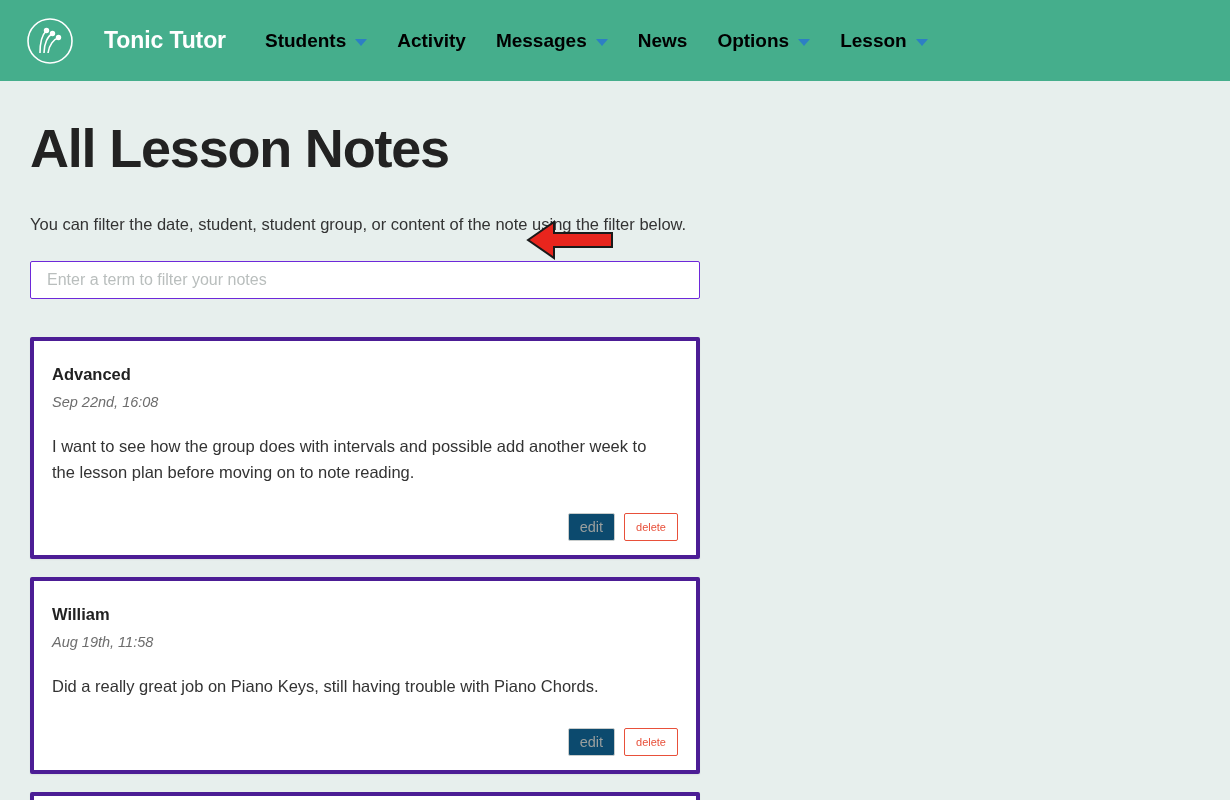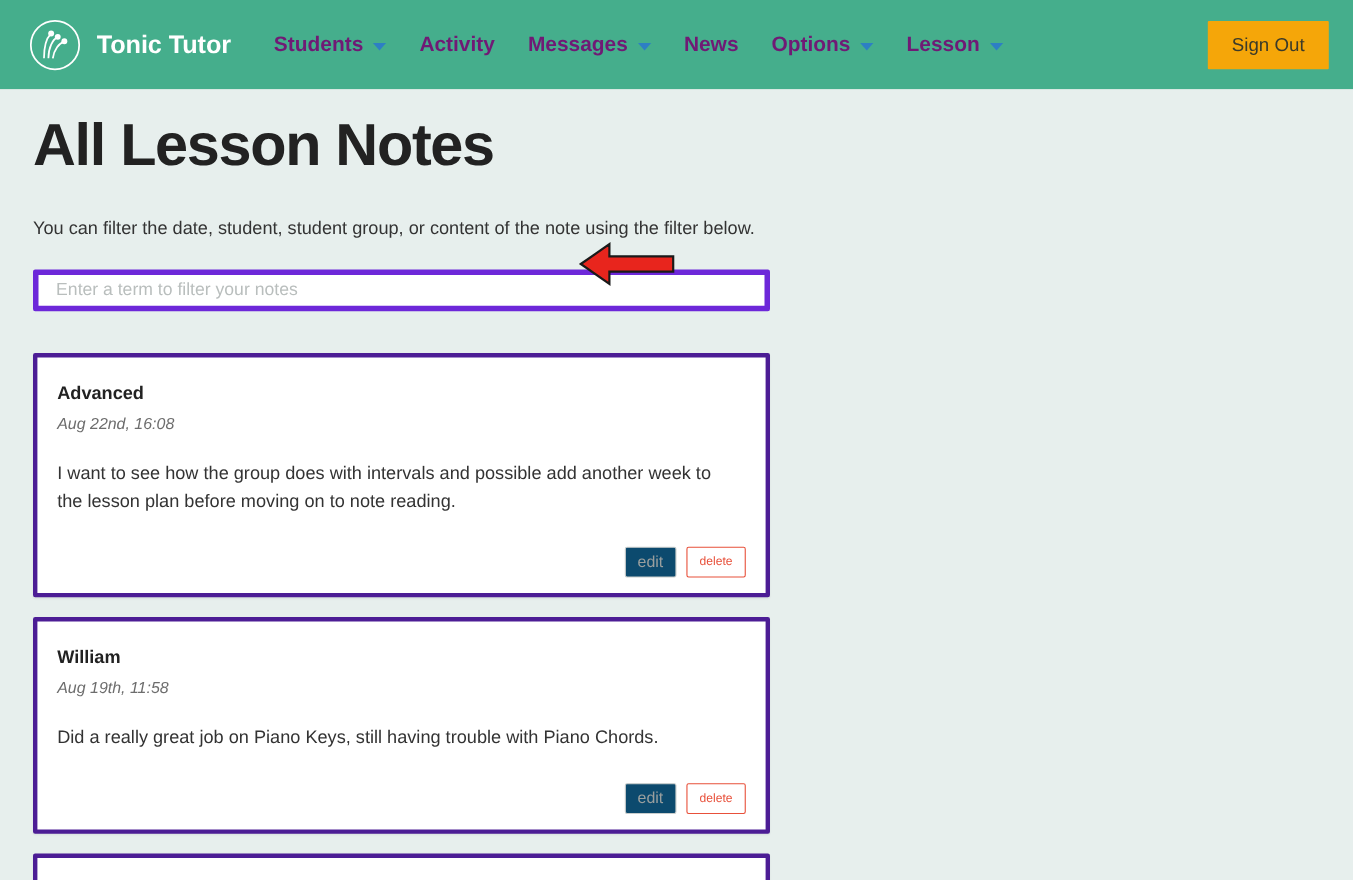--- a/index.html
+++ b/index.html
@@ -23,21 +23,21 @@
     background: #45ae8c;
     display: flex;
     align-items: center;
     padding: 0 22px 0 26px;
     position: relative;
   }
 
   .brand-block {
     display: flex;
     align-items: center;
-    gap: 14px;
+    gap: 30px;
     margin-right: 24px;
   }
 
   .logo-mark {
     width: 48px;
     height: 48px;
     flex: 0 0 48px;
   }
 
   .brand-name {
@@ -58,21 +58,21 @@
   .nav-item {
     display: flex;
     align-items: center;
     gap: 9px;
     padding: 8px 15px;
     cursor: pointer;
     white-space: nowrap;
   }
 
   .nav-item-label {
-    color: #701a75;
+    color: #000000;
     font-size: 19px;
     font-weight: bold;
   }
 
   .caret {
     width: 0;
     height: 0;
     border-left: 6px solid transparent;
     border-right: 6px solid transparent;
     border-top: 7px solid #2d7fc4;
@@ -95,21 +95,21 @@
   
   .main {
     padding: 0 30px;
     position: relative;
   }
 
   .title-row {
     display: flex;
     align-items: center;
     gap: 16px;
-    padding-top: 24px;
+    padding-top: 40px;
   }
 
   .page-title {
     font-size: 54px;
     font-weight: bold;
     color: #222222;
     letter-spacing: -1.2px;
     line-height: 1;
   }
 
@@ -147,21 +147,21 @@
     color: #333333;
     margin-top: 40px;
   }
 
   .filter-input {
     display: block;
     width: 670px;
     height: 38px;
     margin-top: 27px;
     background: #ffffff;
-    border: 5px solid #6d28d9;
+    border: 1px solid #6d28d9;
     border-radius: 2px;
     padding: 0 16px;
     font-family: "Liberation Sans", sans-serif;
     font-size: 16px;
     color: #444;
     outline: none;
   }
   .filter-input::placeholder { color: #b9bebd; }
 
   
@@ -273,21 +273,20 @@
       <span class="caret"></span>
     </div>
 
     <div class="nav-item">
       <span class="nav-item-label">Lesson</span>
       <span class="caret"></span>
     </div>
 
   </div>
 
-  <button class="signout-btn">Sign Out</button>
 </div>
 
 <div class="main">
 
   <div class="title-row">
     <h1 class="page-title">All Lesson Notes</h1>
 
   </div>
 
   <div class="annot-arrow">
@@ -297,21 +296,21 @@
   </div>
 
   <p class="help-text">You can filter the date, student, student group, or content of the note using the filter below.</p>
 
   <input class="filter-input" type="text" placeholder="Enter a term to filter your notes" style="">
 
   <div class="notes-list">
 
     <div class="note-card">
       <div class="note-student">Advanced</div>
-      <div class="note-date">Aug 22nd, 16:08</div>
+      <div class="note-date">Sep 22nd, 16:08</div>
       <div class="note-body">I want to see how the group does with intervals and possible add another week to the lesson plan before moving on to note reading.</div>
       <div class="note-actions">
         <button class="btn-edit">edit</button>
         <button class="btn-delete">delete</button>
       </div>
     </div>
 
     <div class="note-card">
       <div class="note-student">William</div>
       <div class="note-date">Aug 19th, 11:58</div>

